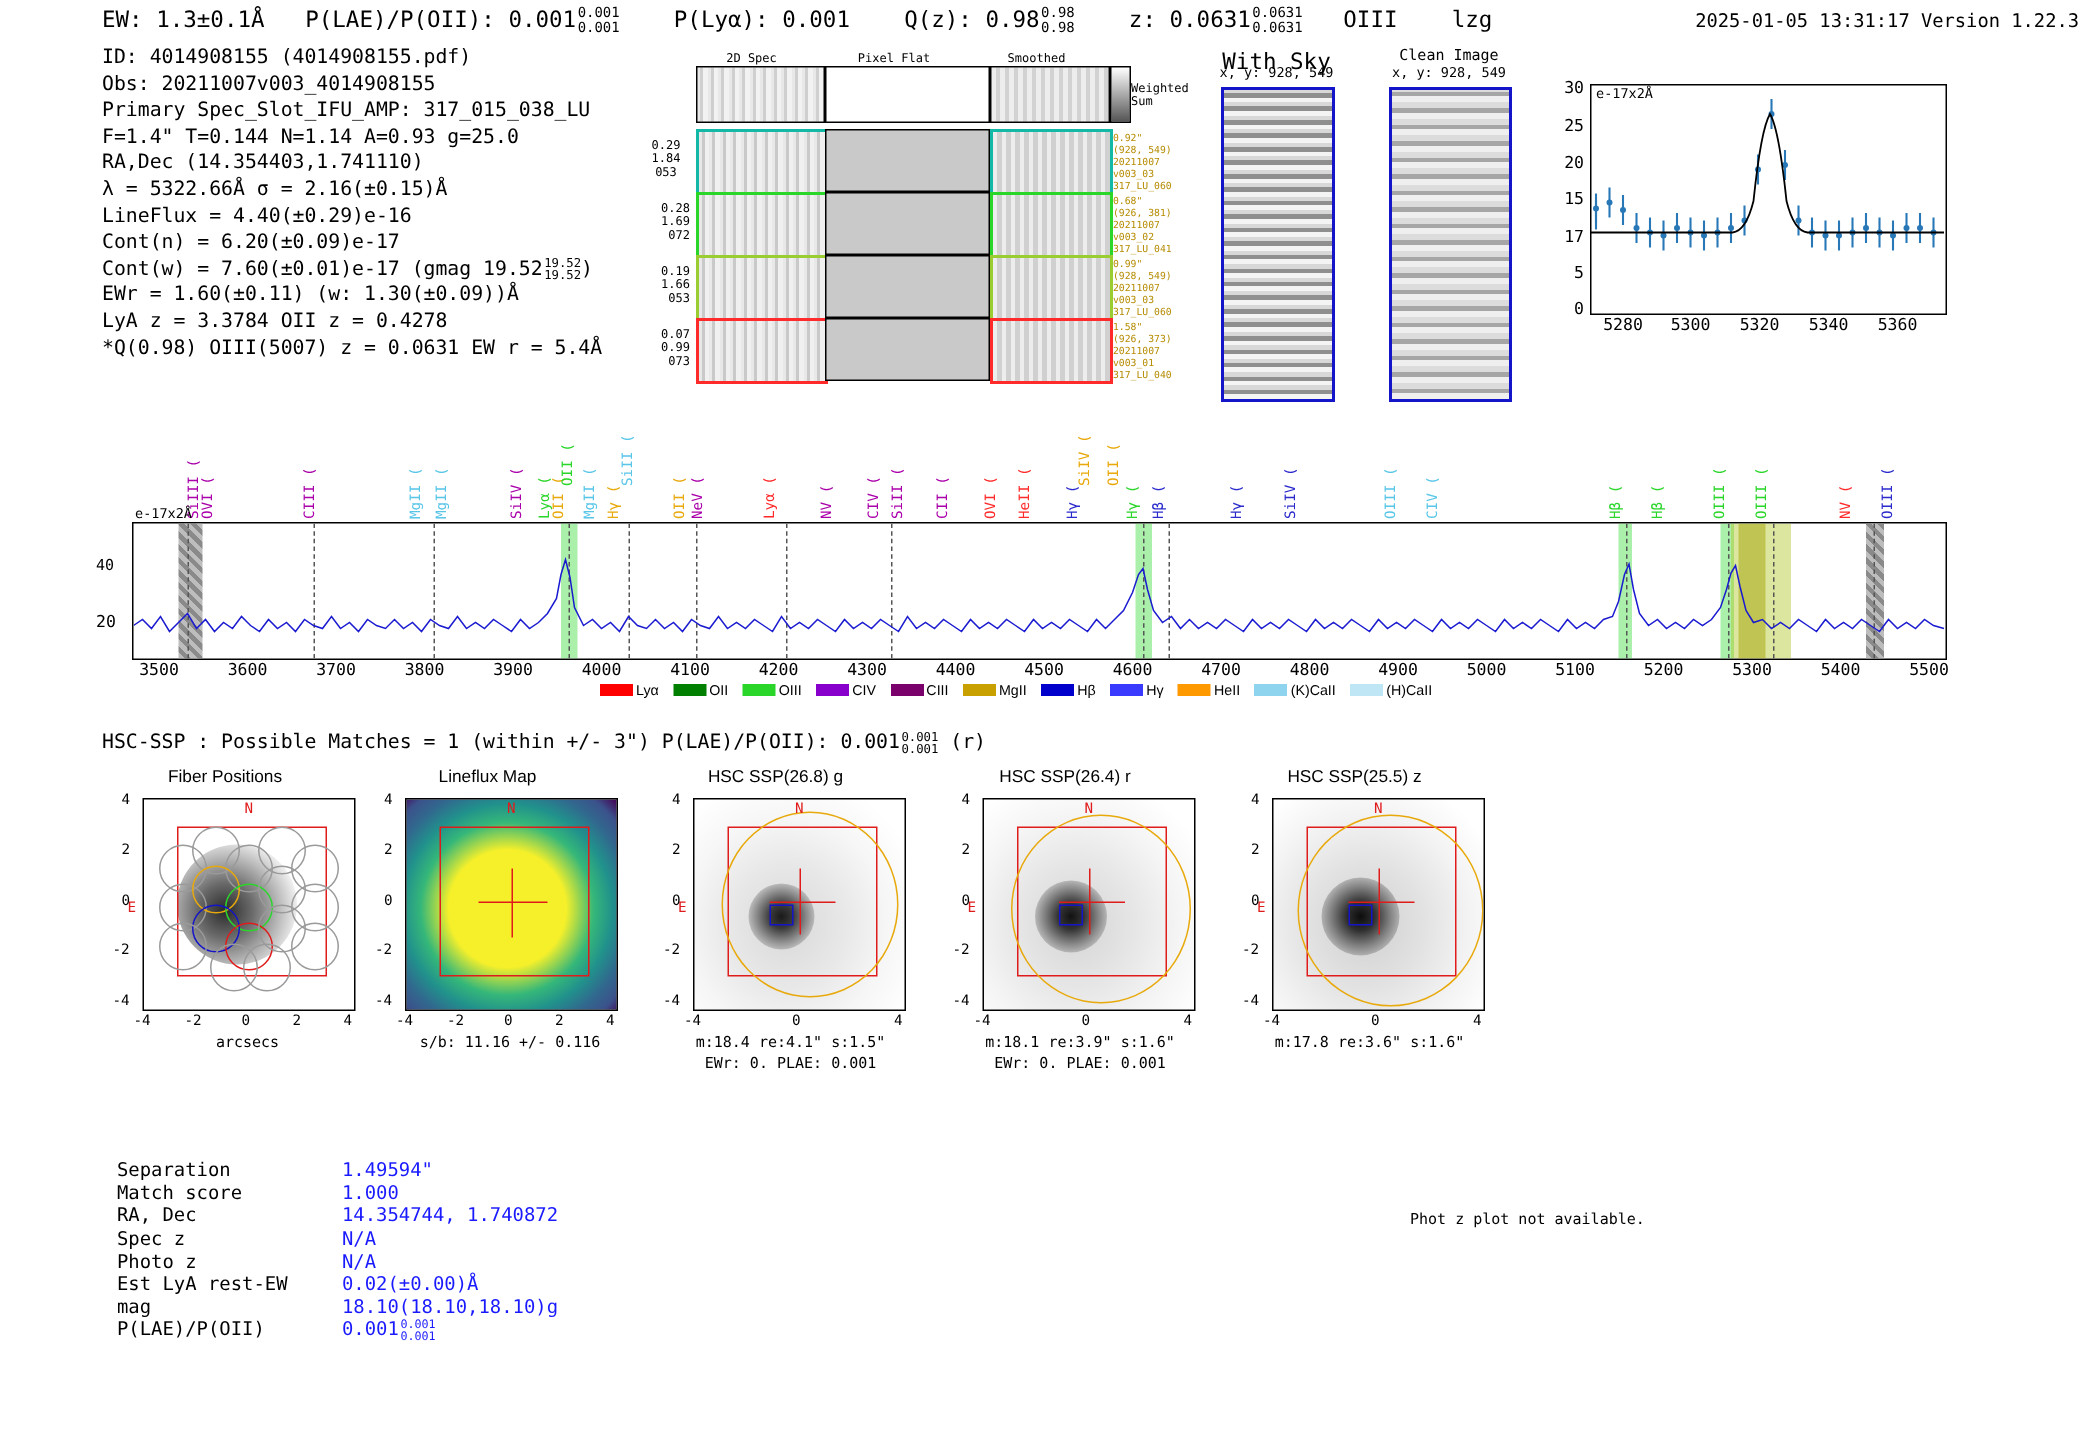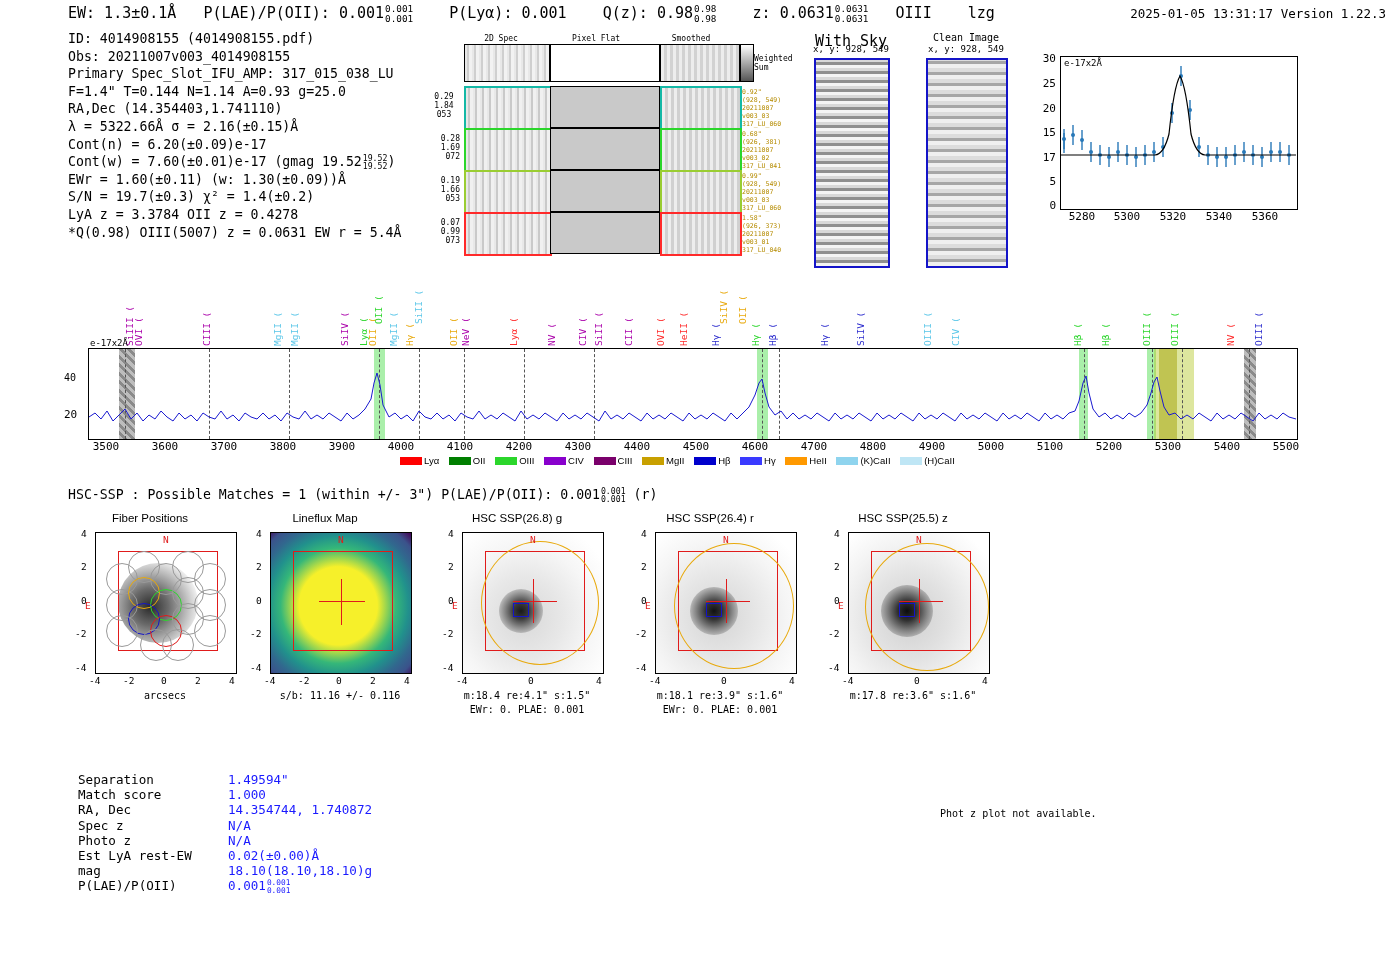--- a/index.html
+++ b/index.html
@@ -75,26 +75,26 @@
 
 <div class="abs mono nowrap" id="datestamp">2025-01-05 13:31:17   Version 1.22.3</div>
 
 <div class="abs mono" id="leftinfo">
   <div>ID: 4014908155 (4014908155.pdf)</div>
   <div>Obs: 20211007v003_4014908155</div>
   <div>Primary Spec_Slot_IFU_AMP: 317_015_038_LU</div>
   <div>F=1.4"  T=0.144  N=1.14  A=0.93  g=25.0</div>
   <div>RA,Dec (14.354403,1.741110)</div>
   <div>λ = 5322.66Å   σ = 2.16(±0.15)Å</div>
+  <div>LineFlux = 4.40(±0.29)e-16</div>
   <div>Cont(n) = 6.20(±0.09)e-17</div>
   <div class="nowrap">
     <span>Cont(w) = 7.60(±0.01)e-17 (gmag 19.52</span><span class="stack"><span>19.52</span><br><span>19.52</span></span><span>)</span>
   </div>
   <div>EWr = 1.60(±0.11) (w: 1.30(±0.09))Å</div>
-  <div>S/N = 19.7(±0.3)   χ² = 1.4(±0.2)</div>
   <div>LyA z = 3.3784  OII z = 0.4278</div>
   <div>*Q(0.98) OIII(5007) z = 0.0631  EW r = 5.4Å</div>
 </div>
 
 <div class="abs" id="spec2d" style="left:462px;top:34px;width:330px;height:218px;">
 
   <div class="imglabel" style="left:0px;top:0px;width:78px;">2D Spec</div>
   <div class="imglabel" style="left:95px;top:0px;width:78px;">Pixel Flat</div>
   <div class="imglabel" style="left:190px;top:0px;width:78px;">Smoothed</div>
 

